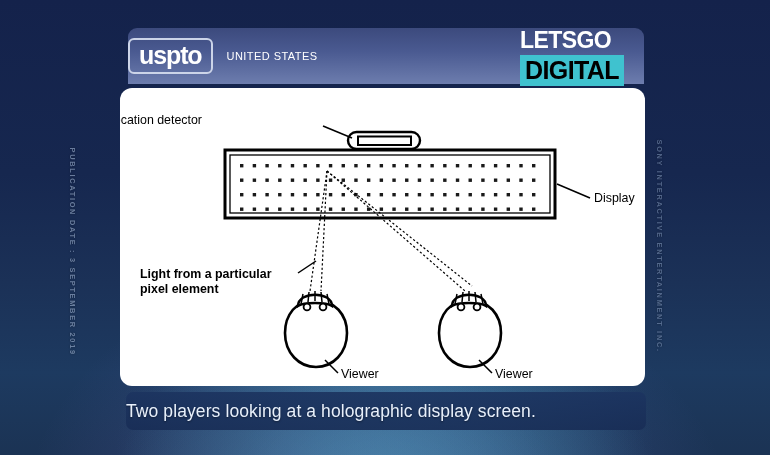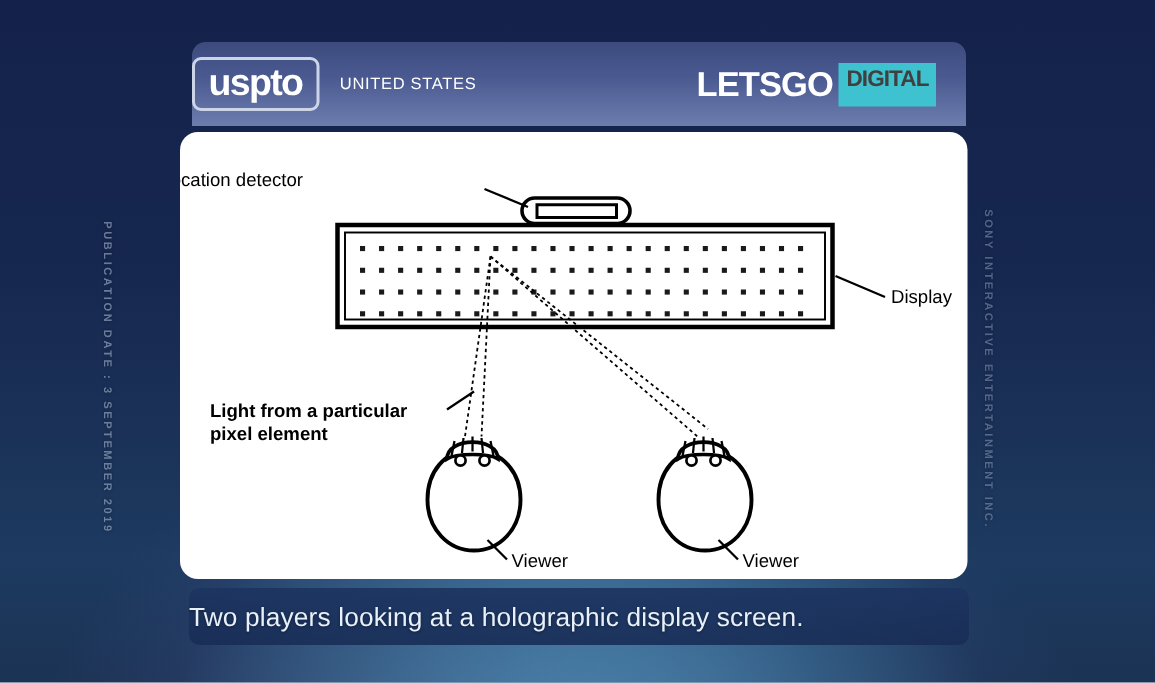--- a/index.html
+++ b/index.html
@@ -68,33 +68,33 @@
   #uspto-text{
     margin-left:14px;
     color:#ffffff;
     font-size:11px;
     font-weight:400;
     letter-spacing:0.45px;
     line-height:1.28;
   }
   #lgd-logo{
     margin-left:auto; margin-right:20px;
-    display:flex; align-items:stretch;
+    display:flex; align-items:stretch;flex-direction:column;
   }
   #lgd-letsgo{
     color:#ffffff;
     font-size:23px; font-weight:700;
     letter-spacing:-0.6px;
     line-height:1;
     padding:3px 4px 3px 0;
   }
   #lgd-digital{
     background:#3fc2cf;
-    color:#404040;
-    font-size:15px; font-weight:700;
+    color:#000000;
+    font-size:25px; font-weight:700;
     letter-spacing:-0.6px;
     line-height:1;
     padding:3px 5px 3px 5px;
   }
   
   #panel{
     position:absolute;
     left:120px; top:88px;
     width:525px; height:298px;
     background:#ffffff;

